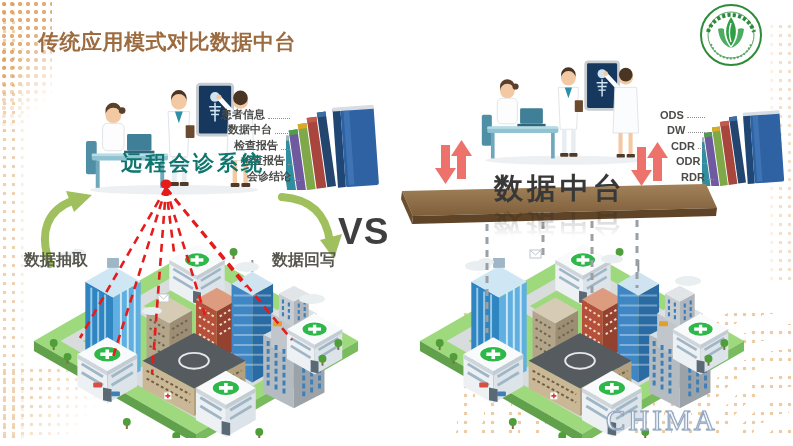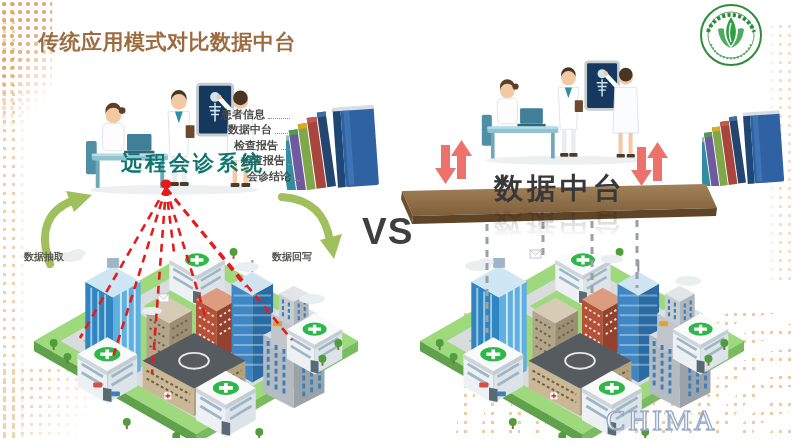--- a/index.html
+++ b/index.html
@@ -23,23 +23,23 @@
         -webkit-mask-image:linear-gradient(to left,#000 55%,transparent);
         mask-image:linear-gradient(to left,#000 55%,transparent);}
   .dots-swirl{left:452px;top:310px;width:341px;height:136px;opacity:.9;
         -webkit-mask-image:repeating-radial-gradient(circle at 100% 112%,#000 0 13px,transparent 13px 25px);
         mask-image:repeating-radial-gradient(circle at 100% 112%,#000 0 13px,transparent 13px 25px);}
   
   .title{position:absolute;left:38px;top:28px;font-size:21px;font-weight:bold;color:#9c6b40;
          letter-spacing:.5px;z-index:5;}
   .system-label{position:absolute;left:121px;top:149px;font-size:21px;font-weight:bold;color:#0f766e;
          letter-spacing:3px;z-index:5;}
-  .arrow-label{position:absolute;font-size:10px;font-weight:bold;color:#57564e;z-index:5;}
+  .arrow-label{position:absolute;font-size:16px;font-weight:bold;color:#57564e;z-index:5;}
   .vs{position:absolute;left:338px;top:211px;font-size:37px;font-weight:bold;color:#3f3f3f;
-         letter-spacing:1px;z-index:5;margin-left:24px;}
+         letter-spacing:1px;z-index:5;}
   .platform{position:absolute;left:492px;top:169px;width:136px;text-align:center;font-size:29px;
          font-weight:bold;color:#383838;letter-spacing:4px;z-index:5;}
   .platform-reflect{top:205px;transform:scaleY(-1);opacity:.25;color:#222;
          -webkit-mask-image:linear-gradient(to top,#000 20%,transparent 80%);
          mask-image:linear-gradient(to top,#000 20%,transparent 80%);}
   .footer{position:absolute;left:606px;top:404px;font-family:"Liberation Serif",serif;font-size:29px;
          letter-spacing:3px;color:#f4f7fb;-webkit-text-stroke:1.1px #92a6c0;
          text-shadow:0 0 1px #92a6c0,0 0 2px #b9c6d8;z-index:5;}
   
   .booklist{position:absolute;z-index:5;}
@@ -277,20 +277,42 @@
     <div class="row">
         <span class="lbl">检查报告</span>
         <span class="leader"></span>
       </div>
     <div class="row">
         <span class="lbl">会诊结论</span>
         <span class="leader"></span>
       </div>
   </div>
 
+  <div class="booklist bl-right">
+    <div class="row">
+        <span class="lbl">ODS</span>
+        <span class="leader"></span>
+      </div>
+    <div class="row">
+        <span class="lbl">DW</span>
+        <span class="leader"></span>
+      </div>
+    <div class="row">
+        <span class="lbl">CDR</span>
+        <span class="leader"></span>
+      </div>
+    <div class="row">
+        <span class="lbl">ODR</span>
+        <span class="leader"></span>
+      </div>
+    <div class="row">
+        <span class="lbl">RDR</span>
+        <span class="leader"></span>
+      </div>
+  </div>
 
   <svg class="abs z2" style="left:28px;top:236px" width="336" height="213" viewBox="0 0 340 215">
       <use href="#city"></use>
     </svg>
   <svg class="abs z2" style="left:414px;top:236px" width="336" height="213" viewBox="0 0 340 215">
       <use href="#city"></use>
     </svg>
 
   <svg class="abs z3" style="left:0;top:0;pointer-events:none" width="793" height="446" viewBox="0 0 793 446">
 

